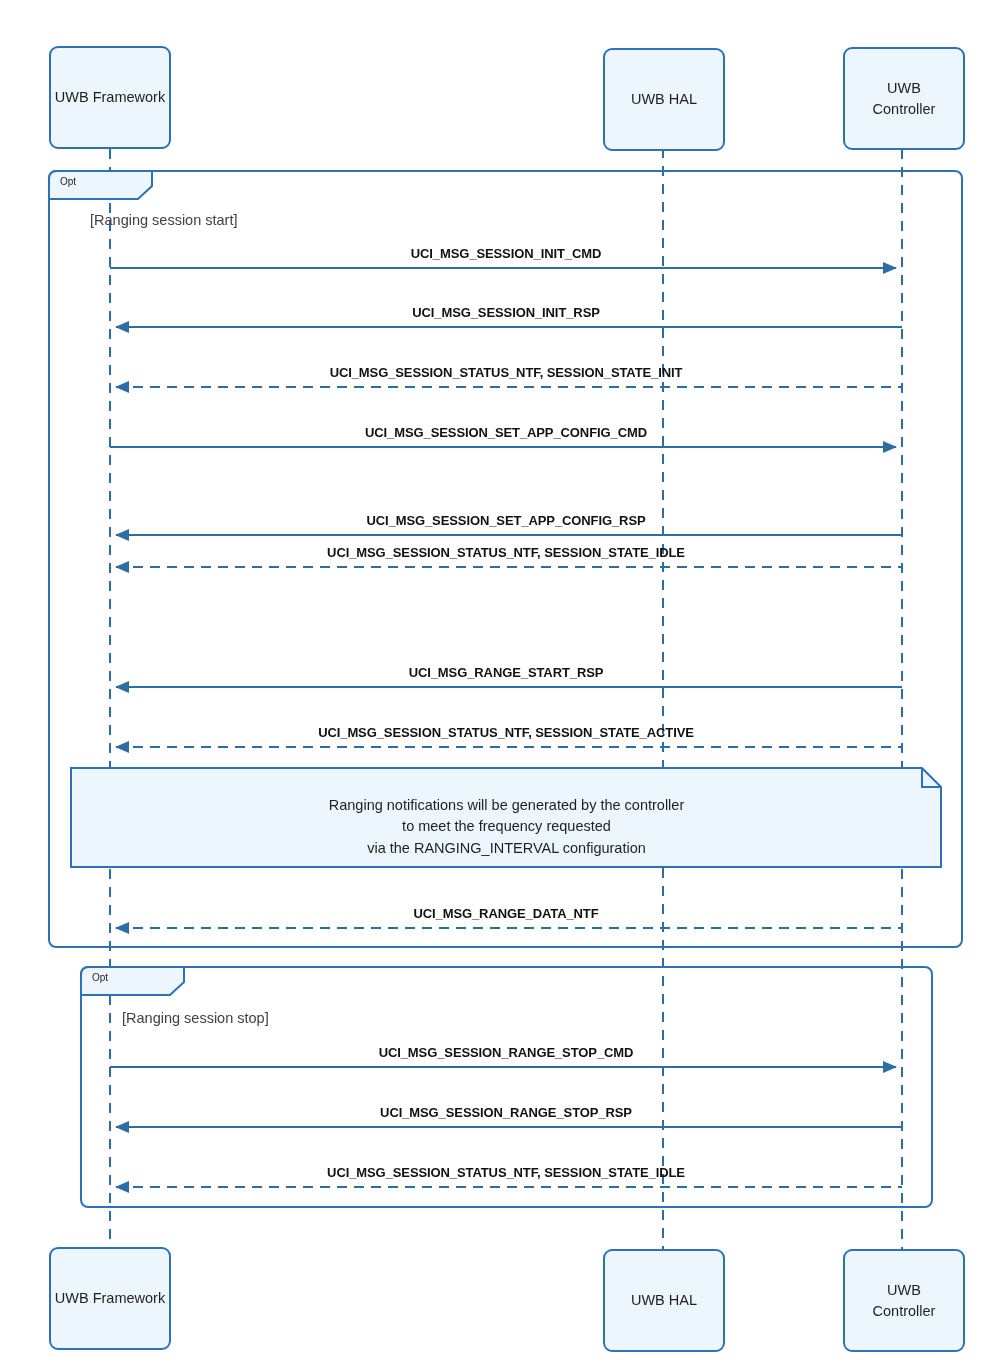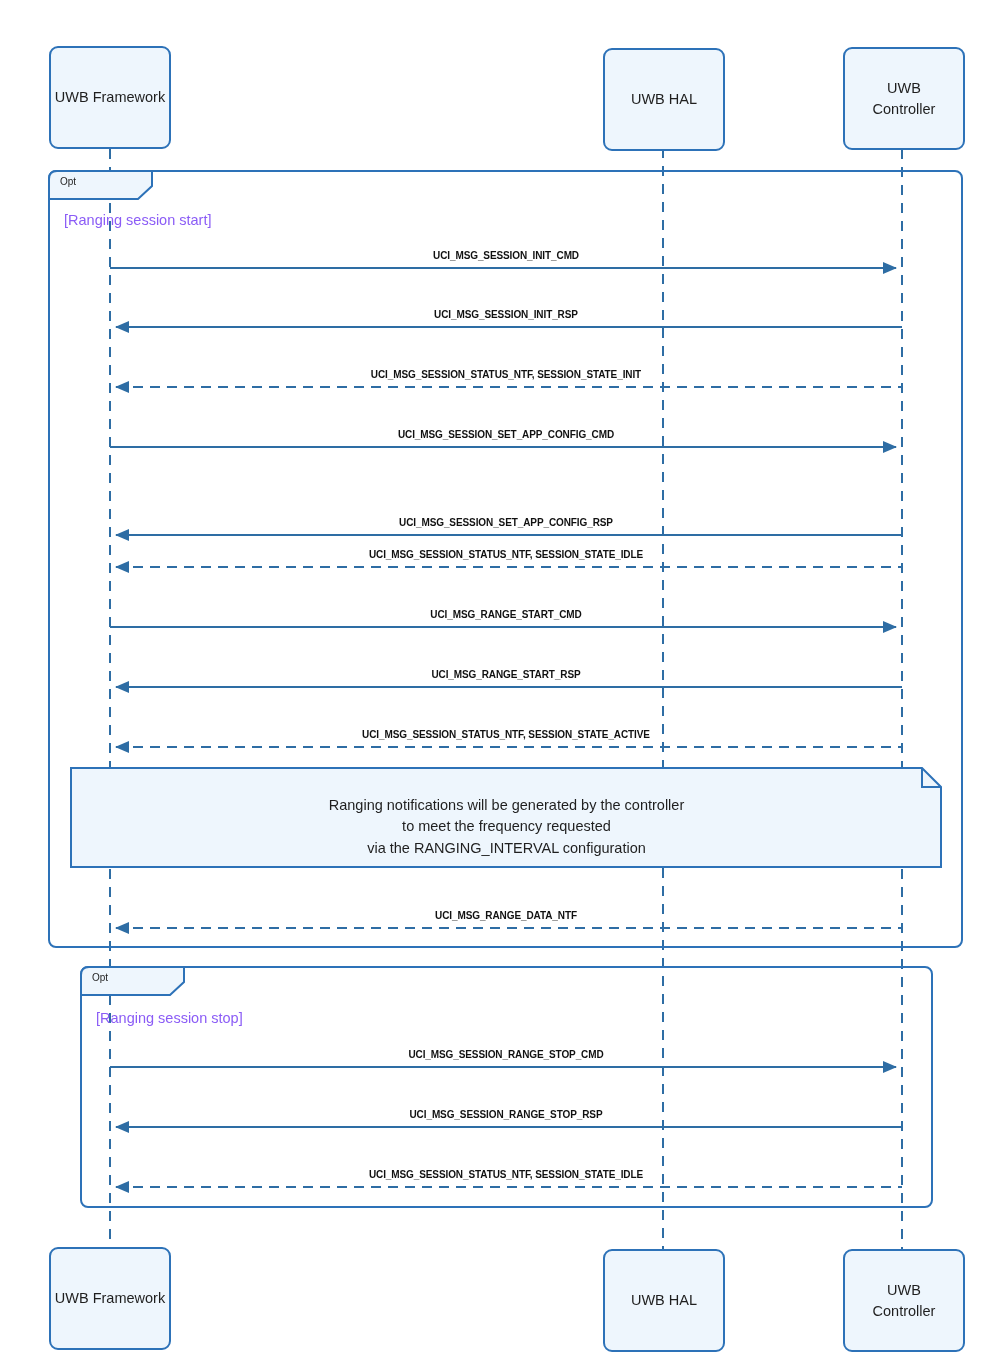--- a/index.html
+++ b/index.html
@@ -13,26 +13,26 @@
         font-size:14.5px;line-height:1.4;color:#1f1f1f;}
 
   
   .lifeline{position:absolute;width:2px;
         background:repeating-linear-gradient(180deg,#2e6da4 0 10px,rgba(0,0,0,0) 10px 18px);}
 
   
   .frame{position:absolute;border:2px solid #2d72b8;border-radius:8px;background:transparent;}
   .opt-tab{position:absolute;}
   .opt-text{position:absolute;font-size:10px;color:#1f1f1f;}
-  .cond{position:absolute;font-size:14.5px;color:#8b5cf6;}
+  .cond{position:absolute;font-size:14.5px;color:#404040;margin-left:26px;}
 
   
   .msg{position:absolute;left:110px;width:792px;height:26px;}
   .msg-label{position:absolute;left:0;right:0;bottom:8px;text-align:center;
-             font-size:10px;font-weight:bold;letter-spacing:-0.1px;color:#111;white-space:nowrap;}
+             font-size:13px;font-weight:bold;letter-spacing:-0.1px;color:#111;white-space:nowrap;}
   .msg-line{position:absolute;left:0;right:0;bottom:0;height:2px;background:#2e6da4;}
   .msg.dashed .msg-line{background:repeating-linear-gradient(90deg,#2e6da4 0 10px,rgba(0,0,0,0) 10px 17px);}
   .head{position:absolute;width:0;height:0;border-top:6px solid rgba(0,0,0,0);border-bottom:6px solid rgba(0,0,0,0);top:-5px;}
   .msg.right .head{right:-1px;border-left:14px solid #2e6da4;}
   .msg.left  .head{left:-1px;border-right:14px solid #2e6da4;}
   .msg.right .msg-line{right:6px;}
   .msg.left  .msg-line{left:6px;}
 
   
   .note{position:absolute;left:70px;top:767px;width:873px;height:120px;}
@@ -82,26 +82,20 @@
       </div>
   </div>
   <div class="msg solid left" style="top:510px;">
     <div class="msg-label">UCI_MSG_SESSION_SET_APP_CONFIG_RSP</div>
     <div class="msg-line">
         <div class="head"></div>
       </div>
   </div>
   <div class="msg dashed left" style="top:542px;">
     <div class="msg-label">UCI_MSG_SESSION_STATUS_NTF, SESSION_STATE_IDLE</div>
-    <div class="msg-line">
-        <div class="head"></div>
-      </div>
-  </div>
-  <div class="msg solid right" style="top:602px;">
-    <div class="msg-label">UCI_MSG_RANGE_START_CMD</div>
     <div class="msg-line">
         <div class="head"></div>
       </div>
   </div>
   <div class="msg solid left" style="top:662px;">
     <div class="msg-label">UCI_MSG_RANGE_START_RSP</div>
     <div class="msg-line">
         <div class="head"></div>
       </div>
   </div>

